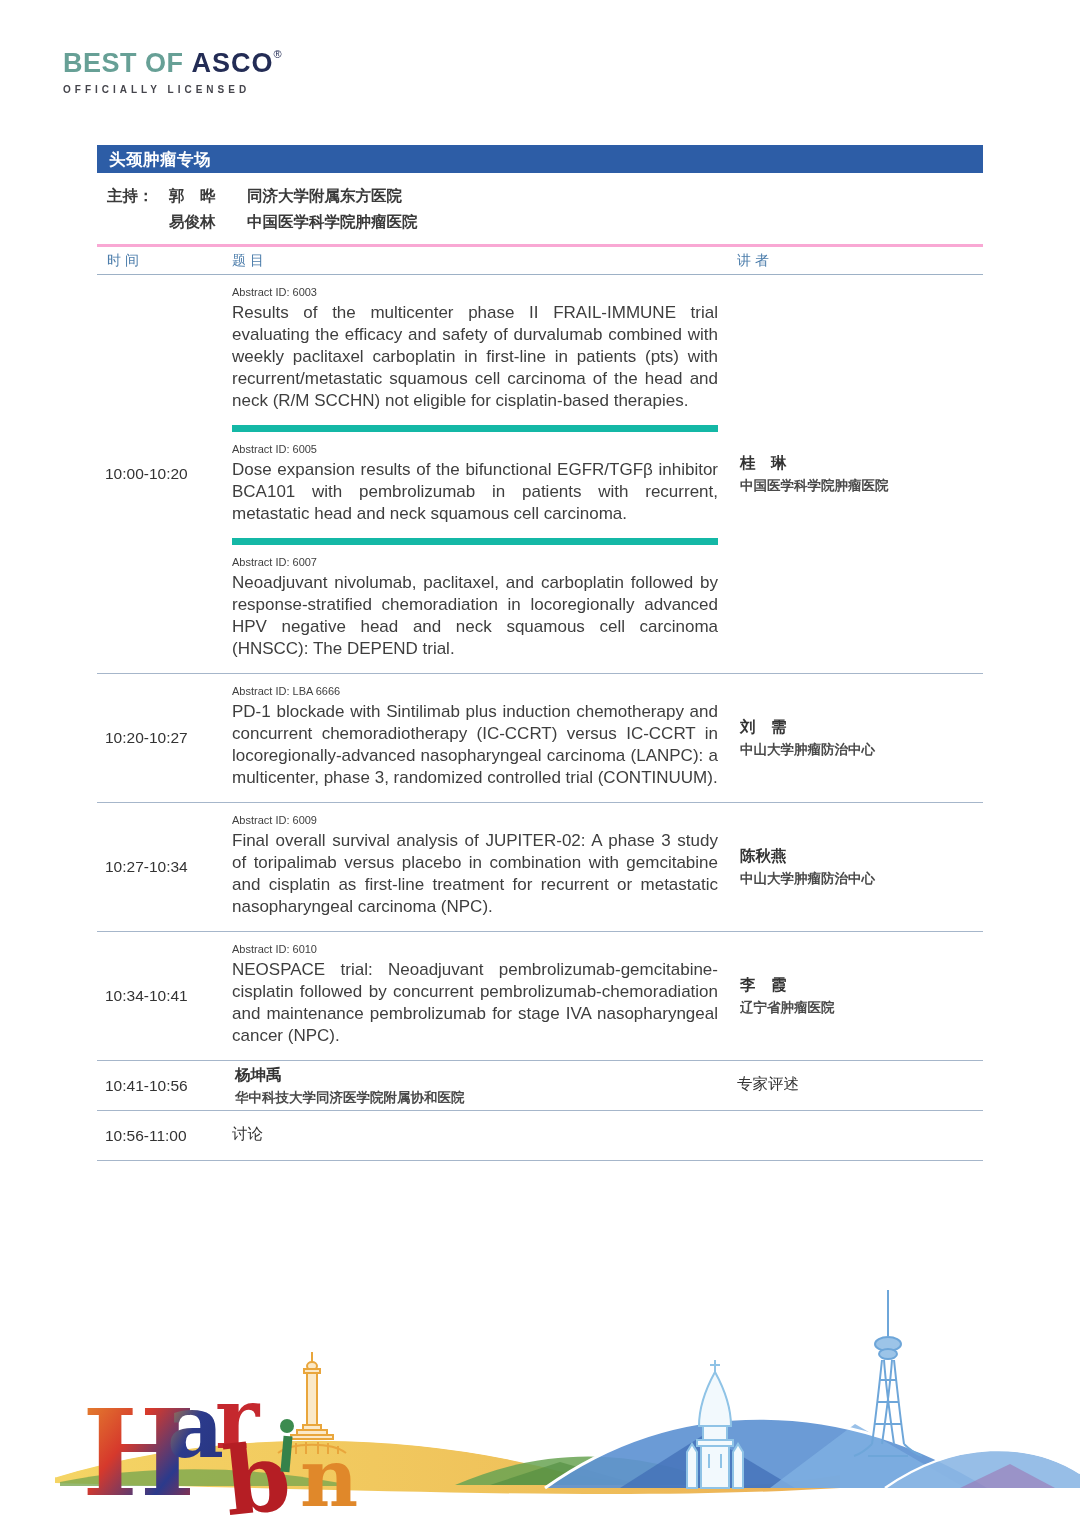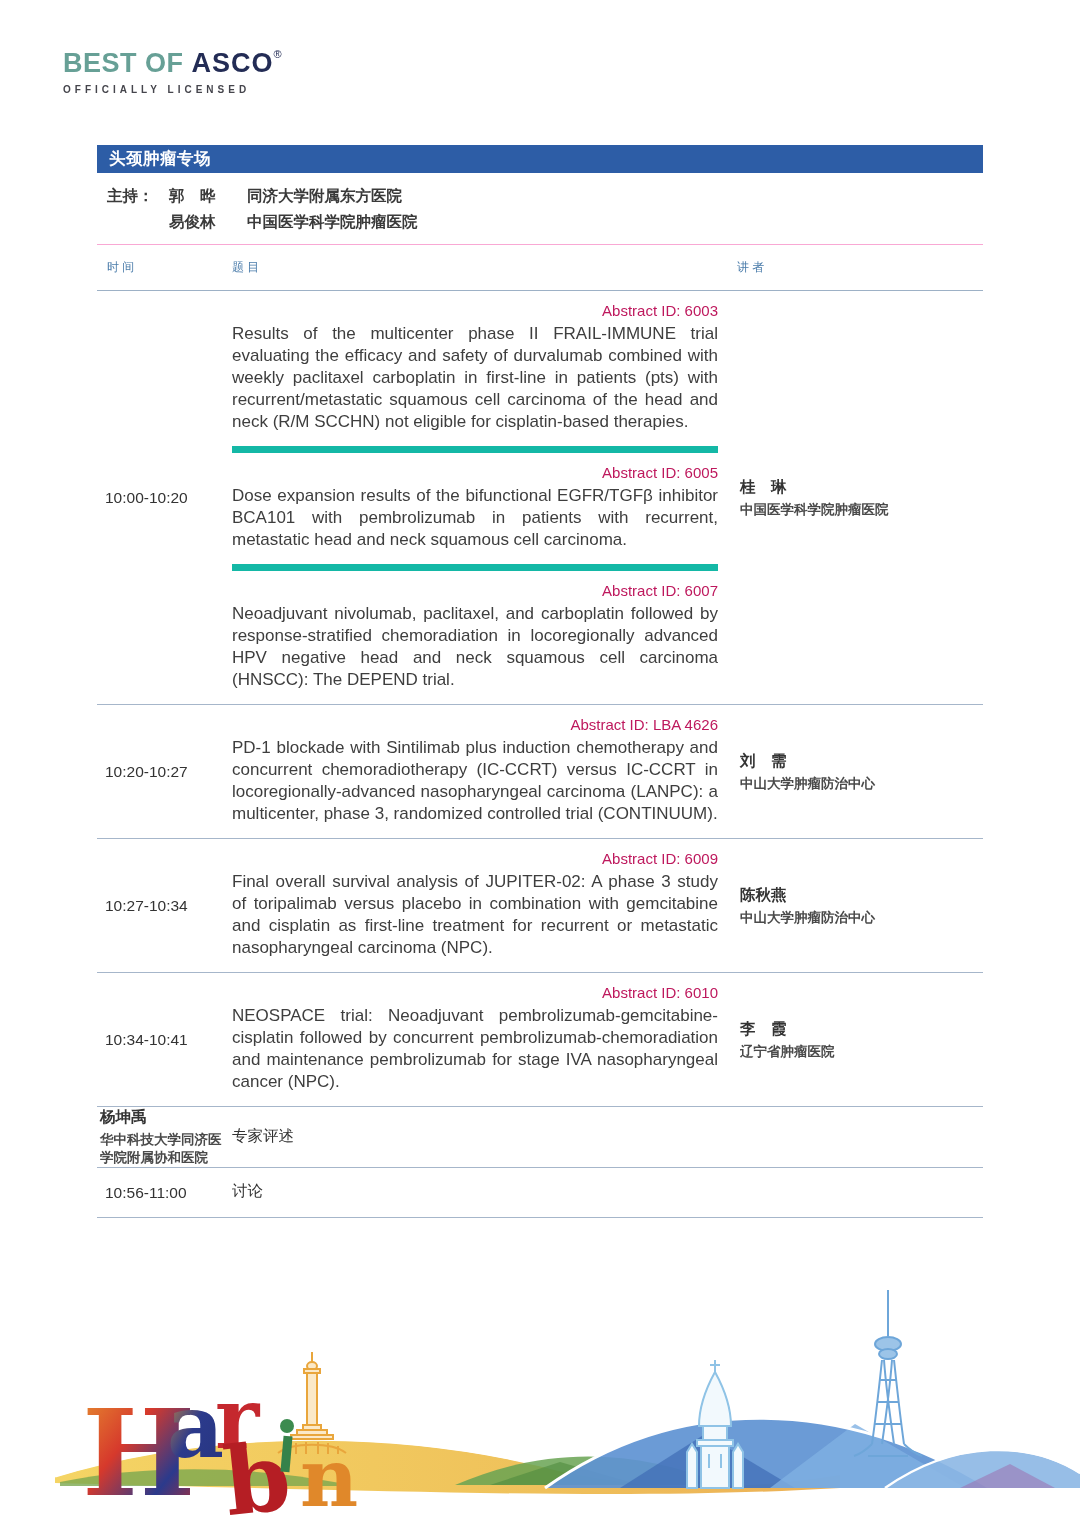--- a/index.html
+++ b/index.html
@@ -18,38 +18,38 @@
   .asco-name { color:#232c55; font-weight:800; letter-spacing:1px; }
   .asco-reg  { color:#232c55; font-size:11px; vertical-align:top; }
   .asco-tagline { margin-top:5px; font-size:10px; font-weight:700; letter-spacing:4px; color:#45454c; }
   .csco-logo { position:relative; width:160px; height:66px; }
   .csco-text { position:absolute; left:0; top:22px; font-size:35px; font-weight:800; font-style:italic; color:#c0211d; letter-spacing:-1px; z-index:2; }
   .csco-wall { position:absolute; right:0; top:0; z-index:1; }
 
   
   .content { position:absolute; left:97px; top:145px; width:886px; }
 
-  .session-bar { height:28px; line-height:28px; background:#2d5da6; color:#ffffff; font-size:16.5px; font-weight:700; padding-left:12px; letter-spacing:.5px;font-family:Liberation Serif, serif; }
+  .session-bar { height:28px; line-height:28px; background:#2d5da6; color:#ffffff; font-size:16.5px; font-weight:700; padding-left:12px; letter-spacing:.5px; }
 
   .hosts { padding:10px 0 9px 10px; font-size:15.5px; font-weight:700; color:#3a3a3a; line-height:26px; }
   .host-line { display:flex; }
   .host-label { width:62px; }
   .host-label.empty { visibility:hidden; }
   .host-name { width:78px; }
 
-  .thead { display:grid; grid-template-columns:135px 505px 1fr; border-top:1px solid #f9a8d4; border-bottom:1px solid #9db1c6; height:47px; align-items:center; color:#4c7dab; font-size:12px; }
+  .thead { display:grid; grid-template-columns:135px 505px 1fr; border-top:3px solid #f9a8d4; border-bottom:1px solid #9db1c6; height:31px; align-items:center; color:#4c7dab; font-size:14px; }
   .thead .h-time { padding-left:10px; }
 
   .row { display:grid; grid-template-columns:135px 505px 1fr; border-bottom:1px solid #a6b6ca; }
   .cell.time { display:flex; align-items:center; padding-left:8px; font-size:15.5px; color:#333; white-space:nowrap; }
   .cell.titles { display:flex; flex-direction:column; justify-content:center; padding-right:19px; }
   .cell.speaker { display:flex; flex-direction:column; justify-content:center; padding-left:3px;font-weight:bold; }
   .item { padding:11px 0 13px 0; }
   .item + .item { border-top:7px solid #14b8a6; }
-  .abs-id { color:#be185d; font-size:15px; margin-bottom:4px;text-align:right; }
+  .abs-id { color:#404040; font-size:11px; margin-bottom:4px; }
   .abs-title { font-size:17px; line-height:22px; color:#3e3e3e; text-align:justify; }
   .cn-label { font-size:15.5px; color:#333; padding:2px 0; }
   .sp-name { font-size:15.5px; color:#333; margin-bottom:3px; }
   .sp-affil { font-size:13.5px; color:#4a4a4a; line-height:18px; }
 
   
   .footer-art { position:absolute; left:0; bottom:0; width:1080px; height:250px; display:block; }
 </style>
 </head>
 <body>
@@ -105,21 +105,21 @@
           </div>
           <div class="cell speaker">
             <div class="sp-name">桂　琳</div>
             <div class="sp-affil">中国医学科学院肿瘤医院</div>
           </div>
         </div>
         <div class="row">
           <div class="cell time">10:20-10:27</div>
           <div class="cell titles">
             <div class="item">
-              <div class="abs-id">Abstract ID: LBA 4626</div>
+              <div class="abs-id">Abstract ID: LBA 6666</div>
               <div class="abs-title">PD-1 blockade with Sintilimab plus induction chemotherapy and concurrent chemoradiotherapy (IC-CCRT) versus IC-CCRT in locoregionally-advanced nasopharyngeal carcinoma (LANPC): a multicenter, phase 3, randomized controlled trial (CONTINUUM).</div>
             </div>
           </div>
           <div class="cell speaker">
             <div class="sp-name">刘　需</div>
             <div class="sp-affil">中山大学肿瘤防治中心</div>
           </div>
         </div>
         <div class="row">
           <div class="cell time">10:27-10:34</div>
@@ -141,20 +141,21 @@
               <div class="abs-id">Abstract ID: 6010</div>
               <div class="abs-title">NEOSPACE trial: Neoadjuvant pembrolizumab-gemcitabine-cisplatin followed by concurrent pembrolizumab-chemoradiation and maintenance pembrolizumab for stage IVA nasopharyngeal cancer (NPC).</div>
             </div>
           </div>
           <div class="cell speaker">
             <div class="sp-name">李　霞</div>
             <div class="sp-affil">辽宁省肿瘤医院</div>
           </div>
         </div>
         <div class="row">
+          <div class="cell time">10:41-10:56</div>
           <div class="cell speaker">
             <div class="sp-name">杨坤禹</div>
             <div class="sp-affil">华中科技大学同济医学院附属协和医院</div>
           </div>
           <div class="cell titles">
             <div class="item">
               <div class="cn-label">专家评述</div>
             </div>
           </div>
         </div>

